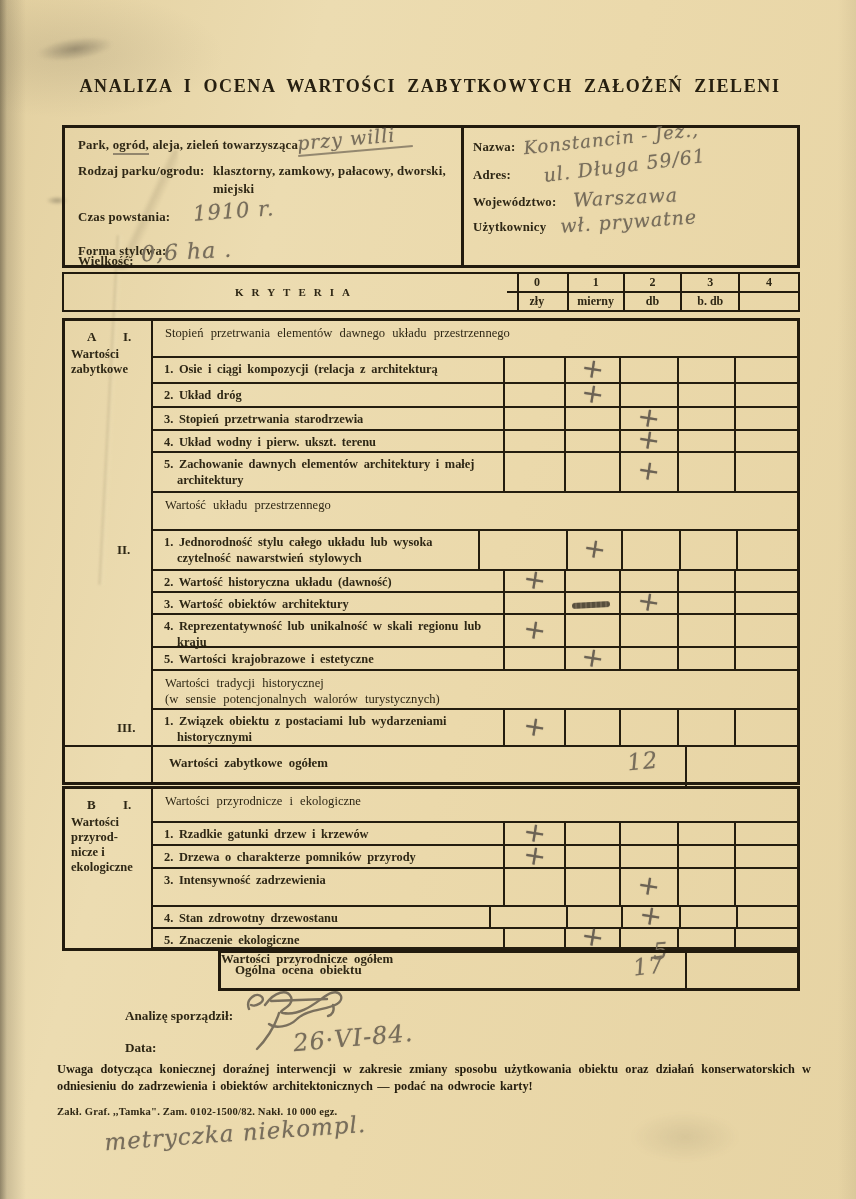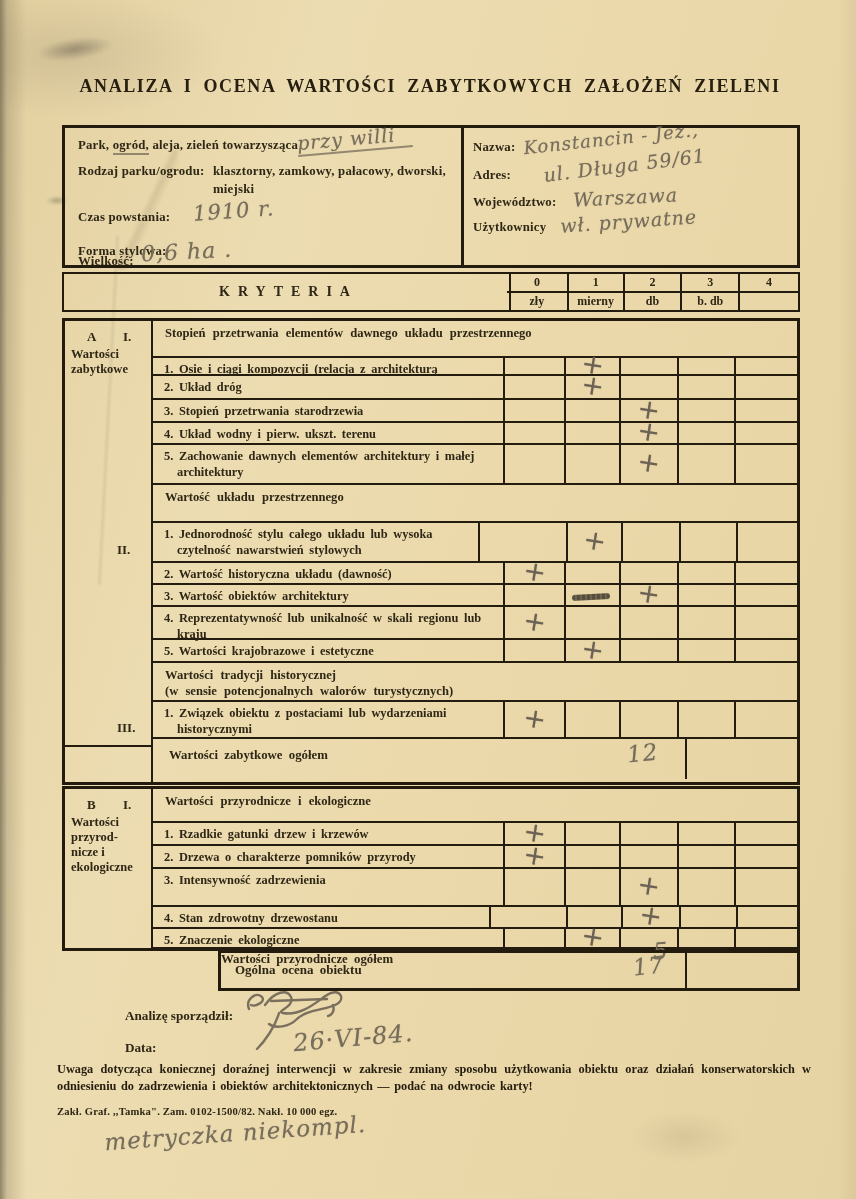--- a/index.html
+++ b/index.html
@@ -26,23 +26,23 @@
   
   .hand{
     font-family:"DejaVu Serif", serif; font-style:italic; color:#776d5b;
     letter-spacing:1px; text-shadow:0 0 1px rgba(119,109,91,.55); white-space:nowrap;
   }
   .u-pencil{border-bottom:2px solid rgba(110,100,84,.7); padding-bottom:1px;}
 
   
   #critBox{left:62px; top:272px; width:738px; height:40px; border-width:2.5px;}
   #critBox .crit-left{
-    position:absolute; left:4px; top:0; bottom:0; width:443px; border-right:2px solid #221b0e;
+    position:absolute; left:12px; top:0; bottom:0; width:443px; border-right:2px solid #221b0e;
     display:flex; align-items:center; justify-content:center;
-    font-size:14px; font-weight:700; letter-spacing:8px; box-sizing:border-box;
+    font-size:11px; font-weight:700; letter-spacing:8px; box-sizing:border-box;
   }
   #critBox .crit-cols{position:absolute; left:443px; right:0; top:0; bottom:0; display:flex;}
   .crit-col{box-sizing:border-box; border-right:2px solid #221b0e; display:flex; flex-direction:column;}
   .crit-col:last-child{border-right:none;}
   .crit-col .crit-num{height:16px; border-bottom:2px solid #221b0e; text-align:center; font-size:12px; font-weight:700; padding-top:1px;}
   .crit-col .crit-lab{flex:1; text-align:center; font-size:12px; font-weight:700; padding-top:1px;}
   .cw0{width:62px;} .cw1{width:56px;} .cw2{width:58px;} .cw3{width:58px;} .cw4{width:58px;}
 
   
   .ctable{background:rgba(0,0,0,0);}
@@ -52,21 +52,21 @@
   .side-head{position:absolute; top:8px; left:0; width:100%; font-size:13px; font-weight:700;}
   .side-code{position:absolute; left:22px;}
   .side-num{position:absolute; left:58px;}
   .side-text{position:absolute; top:26px; left:6px; width:78px; font-size:12.5px; font-weight:700; line-height:15px; white-space:pre-line;}
   .side-num2,.side-num3{position:absolute; left:52px; font-size:13px; font-weight:700;margin-top:43px;}
   #tableA .side-num2{top:178px;} #tableA .side-num3{top:356px;}
   #tableA .side-rule{position:absolute; left:0; width:88px; top:424px; height:2px; background:#221b0e;}
   .rows{position:absolute; left:88px; right:0; top:0; bottom:0;}
   .trow{position:relative; box-sizing:border-box; border-bottom:2px solid #241d0f; display:flex; overflow:visible;}
   .trow:last-child{border-bottom:none;}
-  .trow.header{padding:4px 16px 0 12px; font-size:12.6px; font-weight:700; word-spacing:4px; white-space:pre-line; line-height:16px;}
+  .trow.header{padding:4px 16px 0 12px; font-size:12.6px; font-weight:400; word-spacing:4px; white-space:pre-line; line-height:16px;}
   .cell-content{
     width:352px; box-sizing:border-box; border-right:2px solid #241d0f;
     padding:3px 6px 0 24px; text-indent:-13px; font-size:12.4px; font-weight:700;
     word-spacing:2.5px; line-height:16px;
   }
   .score{flex:1; display:flex; position:relative;}
   .scell{box-sizing:border-box; border-right:2px solid #241d0f; position:relative;}
   .scell:nth-child(1){width:61px;} .scell:nth-child(2){width:55px;}
   .scell:nth-child(3){width:58px;} .scell:nth-child(4){width:57px;}
   .scell:nth-child(5){width:59px; border-right:none;}
@@ -189,21 +189,21 @@
         <span class="side-code">A</span>
         <span class="side-num">I.</span>
       </div>
       <div class="side-text">Wartości zabytkowe</div>
       <div class="side-num2">II.</div>
       <div class="side-num3">III.</div>
       <div class="side-rule"></div>
     </div>
     <div class="rows" id="rowsA">
         <div class="trow header" style="height: 37px;">Stopień przetrwania elementów dawnego układu przestrzennego</div>
-        <div class="trow item" style="height: 18px;">
+        <div class="trow item" style="height: 26px;">
           <div class="cell-content">1. Osie i ciągi kompozycji (relacja z architekturą</div>
           <div class="score">
             <div class="scell"></div>
             <div class="scell">
               <span class="xmark">+</span>
             </div>
             <div class="scell"></div>
             <div class="scell"></div>
             <div class="scell"></div>
           </div>

